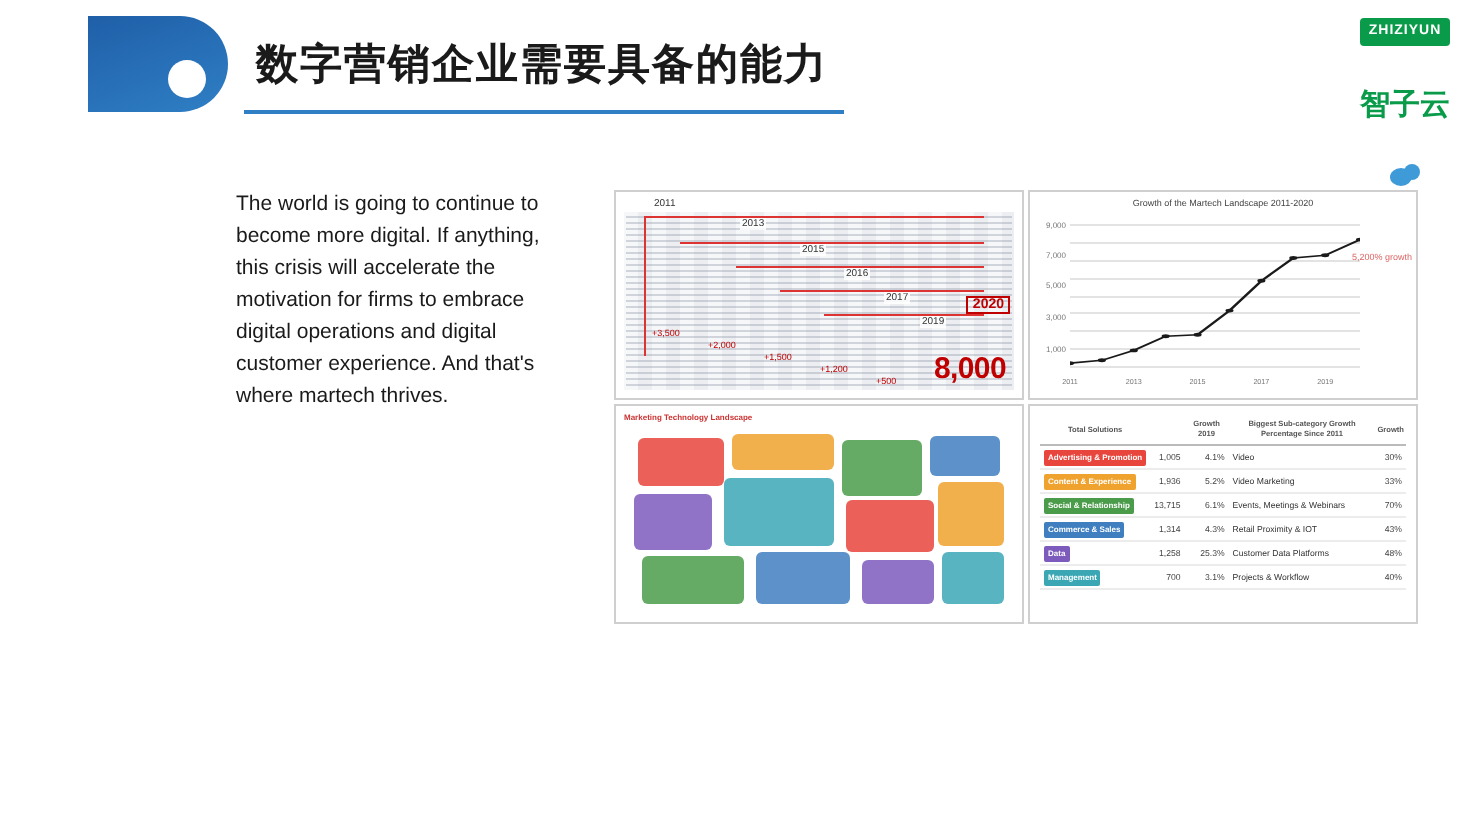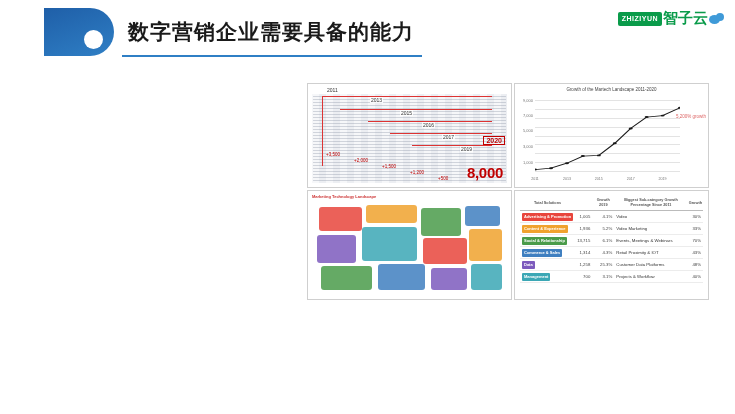--- a/index.html
+++ b/index.html
@@ -58,21 +58,22 @@
     height: 2px;
     background: #2f7fc5;
   }
   
   .logo {
     position: absolute;
     right: 10px;
     top: 9px;
     display: flex;
     align-items: center;
-    gap: 1px;
+    gap: 20px;
+    flex-direction: column;
   }
   .logo-mark {
     background: #0a9b4a;
     color: #ffffff;
     font-size: 7px;
     font-weight: bold;
     padding: 3px 4px;
     letter-spacing: 0.5px;
     line-height: 8px;
     text-align: center;
@@ -117,21 +118,21 @@
   .para-cn {
     margin-top: 17px;
     font-size: 11px;
     line-height: 18px;
     color: #1a1a1a;
   }
   
   .grid {
     position: absolute;
     left: 263px;
-    top: 83px;
+    top: 95px;
     width: 400px;
     height: 215px;
     display: grid;
     grid-template-columns: 205px 195px;
     grid-template-rows: 105px 110px;
     gap: 2px;
   }
   .panel {
     background: #ffffff;
     border: 1px solid #cfcfcf;
@@ -320,20 +321,21 @@
 
   <div class="logo">
     <div class="logo-mark">
       <span>ZHIZIYUN</span>
     </div>
     <div class="logo-text">智子云</div>
     <div class="logo-cloud"></div>
   </div>
 
   <div class="text-col">
+    <div class="para-en">The world is going to continue to become more digital. If anything, this crisis will accelerate the motivation for firms to embrace digital operations and digital customer experience. And that's where martech thrives.</div>
   </div>
 
   <div class="grid">
 
     <div class="panel">
       <div class="p1-bg"></div>
       <div class="p1-noise"></div>
 
       <div class="yr" style="left:18px; top:3px;">2011</div>
       <div class="yr" style="left:62px; top:13px;">2013</div>

